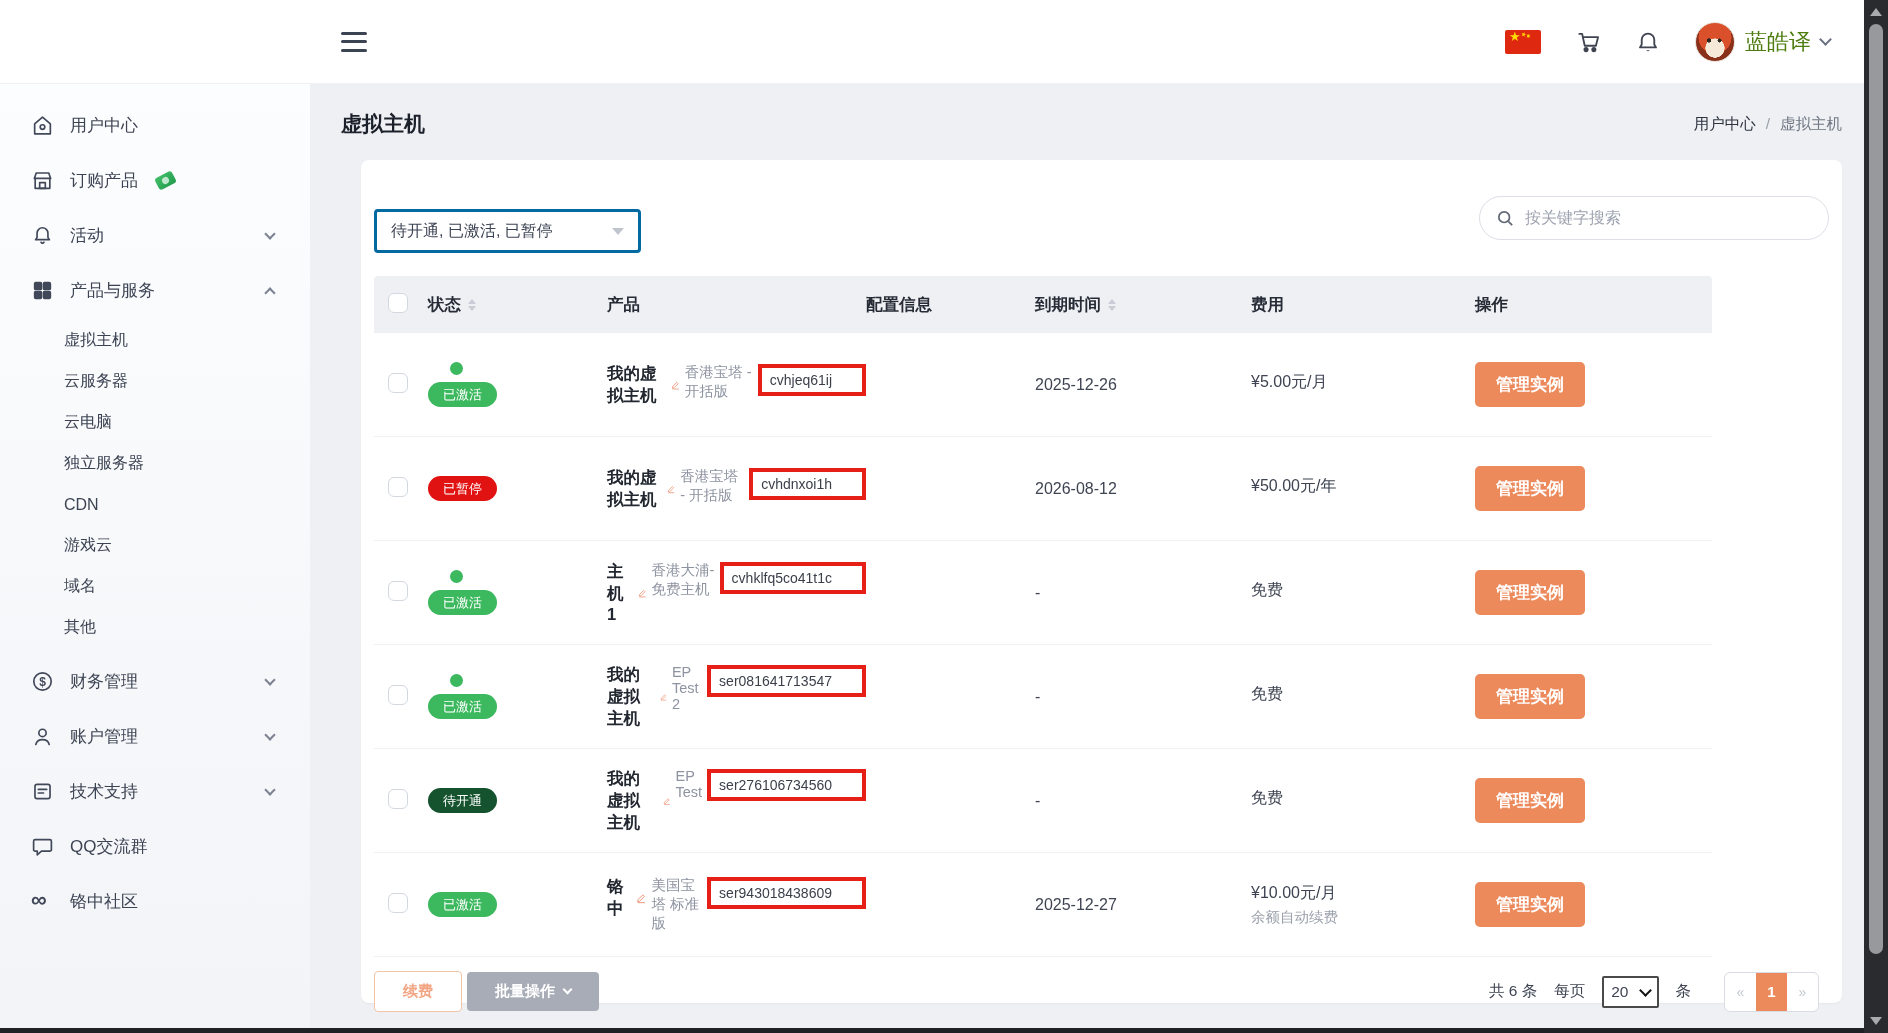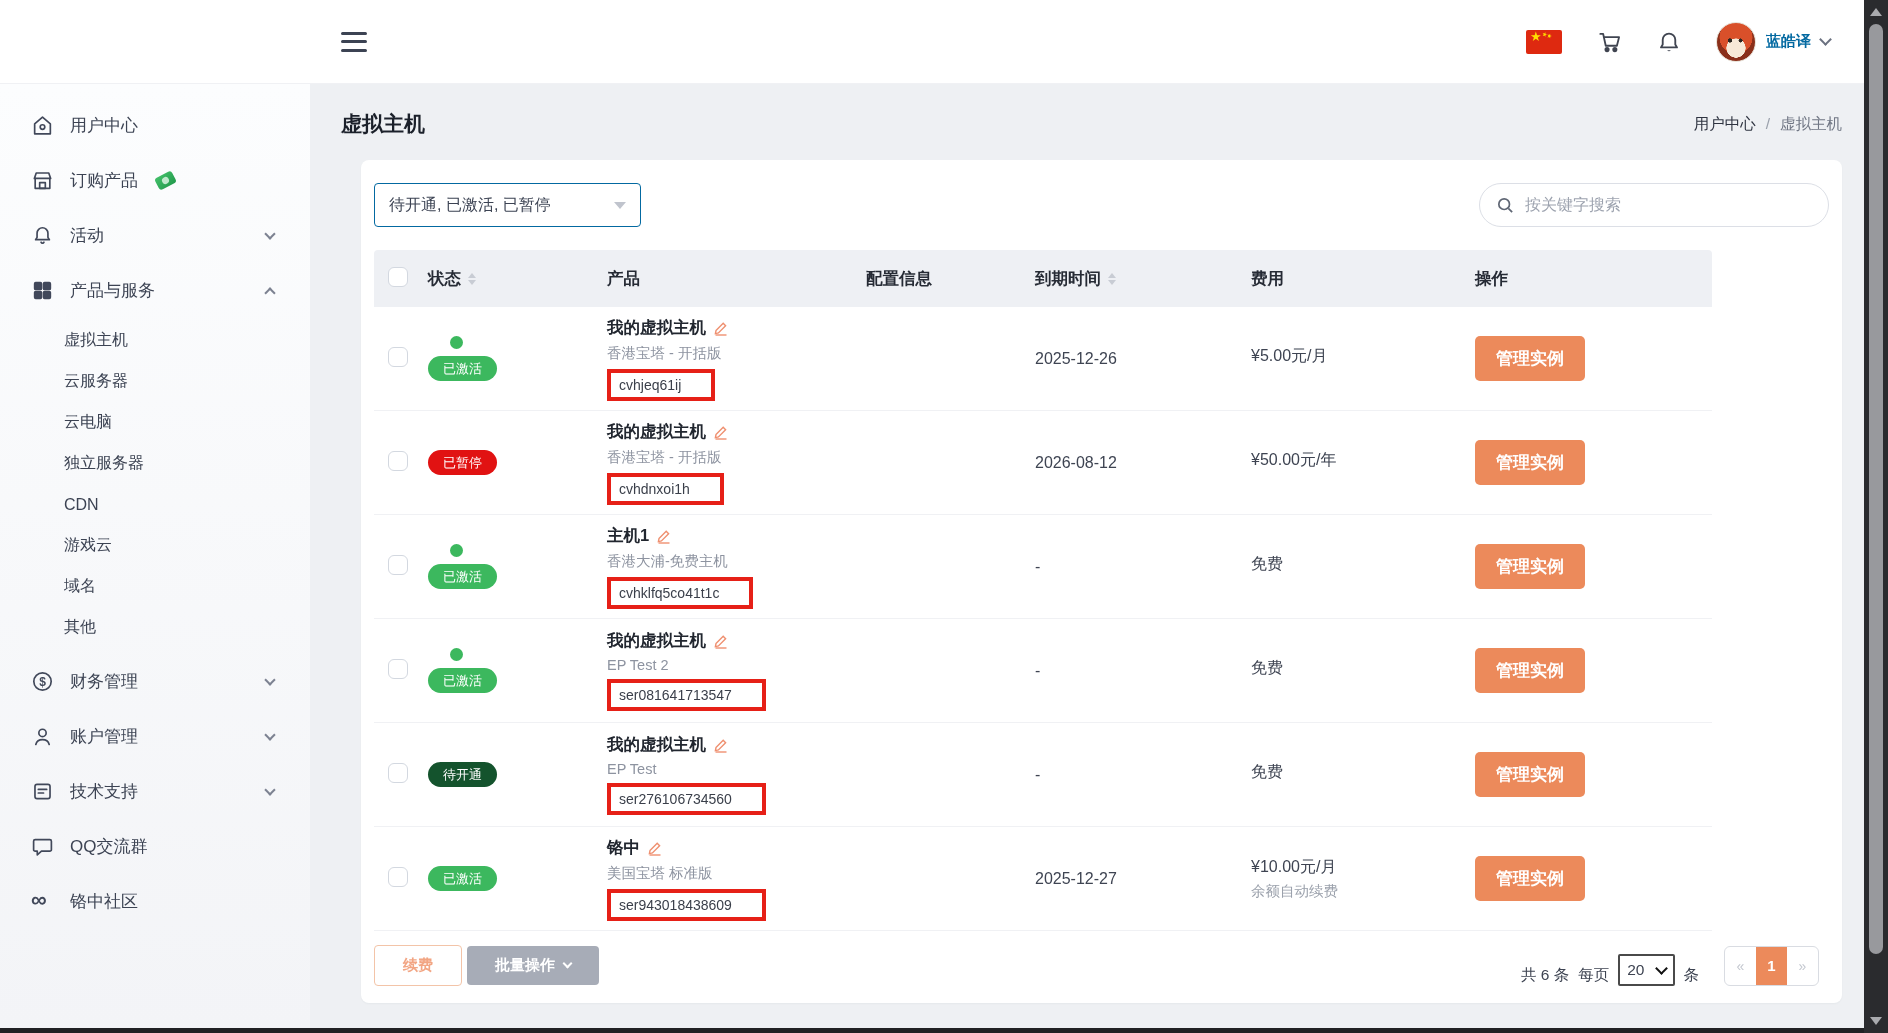--- a/index.html
+++ b/index.html
@@ -19,21 +19,21 @@
                   letter-spacing:-1px; transform:rotate(18deg); }
   .top-icon { width:26px; height:26px; }
   .top-icon svg { width:26px; height:26px; stroke:#3f4450; fill:none; stroke-width:1.7; stroke-linecap:round; stroke-linejoin:round; }
   .userbox { display:flex; align-items:center; gap:10px; cursor:pointer; }
   .avatar { width:40px; height:40px; border-radius:50%; border:1px solid #e8e2d8;
             background:
               radial-gradient(circle at 34% 46%, #2b2620 0 6%, transparent 7%),
               radial-gradient(circle at 62% 46%, #2b2620 0 6%, transparent 7%),
               radial-gradient(circle at 50% 66%, #f7e9d7 0 30%, transparent 31%),
               radial-gradient(circle at 50% 38%, #d9502a 0 54%, #8a2f1a 55% 100%); }
-  .username { font-size:15px; color:#0369a1;font-weight:bold; }
+  .username { font-size:22px; color:#4d7c0f; }
   .chev { width:9px; height:9px; border-right:2px solid #6b7180; border-bottom:2px solid #6b7180;
           display:inline-block; transform:rotate(45deg); margin-top:-4px; }
 
   
   .sidebar { position:absolute; top:84px; left:0; width:310px; height:944px;
              background:linear-gradient(180deg,#fcfdfe,#f3f4f7); padding-top:14px; }
   .side-item { display:flex; align-items:center; height:55px; padding:0 36px 0 31px; gap:16px;
                font-size:17px; color:#3c4353; cursor:pointer; }
   .side-item .icon { width:23px; height:23px; flex:0 0 23px; }
   .side-item .icon svg { width:23px; height:23px; stroke:#41485a; fill:none; stroke-width:1.6;
@@ -54,22 +54,22 @@
   .title-row { display:flex; align-items:center; justify-content:space-between; }
   .page-title { font-size:21px; font-weight:bold; color:#1b202a; }
   .breadcrumb { font-size:15.5px; display:flex; gap:10px; align-items:center; }
   .bc-parent { color:#2e3340; cursor:pointer; }
   .bc-sep { color:#9aa0ab; }
   .bc-current { color:#707684; }
 
   .card { margin-top:22px; margin-left:20px; background:#fff; border-radius:8px; padding:23px 13px 16px 13px;
           height:843px; box-shadow:0 1px 2px rgba(30,40,60,.04); }
   .filters { display:flex; justify-content:space-between; align-items:center; }
-  .filter-select { width:267px; height:44px; border:1px solid #0369a1; border-radius:4px; display:flex;
-                   align-items:center; padding:0 14px; font-size:16px; color:#3c4353; cursor:pointer; }
+  .filter-select { width:267px; height:44px; border:3px solid #0369a1; border-radius:4px; display:flex;
+                   align-items:center; padding:0 14px; font-size:16px; color:#3c4353; cursor:pointer;margin-top:26px; }
   .filter-caret { margin-left:auto; width:0; height:0; border-left:6px solid transparent;
                   border-right:6px solid transparent; border-top:7px solid #c0c4cd; }
   .search-box { width:350px; height:44px; border:1px solid #dcdfe6; border-radius:22px; display:flex;
                 align-items:center; padding:0 16px; gap:10px; background:#fff; }
   .search-box svg { width:19px; height:19px; stroke:#5f6674; fill:none; stroke-width:1.8; }
   .search-box input { border:none; outline:none; font-size:16px; color:#3c4353; width:270px;
                       font-family:inherit; background:transparent; }
   .search-box input::placeholder { color:#9da3af; }
 
   
@@ -84,41 +84,41 @@
   .checkbox { width:20px; height:20px; border:1.5px solid #d3d8e0; border-radius:6px; background:#fff;
               display:inline-block; cursor:pointer; }
   .c-check { padding-left:14px; }
   .trow { height:104px; border-bottom:1px solid #f0f1f4; }
   .status-stack { display:flex; flex-direction:column; align-items:flex-start; gap:7px; }
   .dot { width:13px; height:13px; border-radius:50%; background:#3cb85e; margin-left:22px; }
   .pill { color:#fff; font-size:13px; font-weight:normal; padding:6px 15px; border-radius:16px; line-height:1; }
   .pill[data-state="active"]    { background:#3cb85e; }
   .pill[data-state="suspended"] { background:#e11212; }
   .pill[data-state="pending"]   { background:#14532d; }
-  .c-product { display:flex; flex-direction:column; align-items:flex-start; gap:5px; }
+  .c-product { display:flex; flex-direction:row; align-items:flex-start; gap:5px; }
   .pname { font-size:16.5px; font-weight:bold; color:#21262f; display:flex; align-items:center; gap:7px; }
   .pname svg { cursor:pointer; }
   .pplan { font-size:14.5px; color:#8d93a0; }
   .sid-box { border:4px solid #e62017; background:#fff; padding:3px 30px 3px 8px; margin-top:1px; }
   .sid-box span { font-size:14px; color:#3a3f4a; }
   .c-expire { font-size:16px; color:#3e4452; }
   .c-fee { display:flex; flex-direction:column; gap:4px; font-size:16px; color:#3e4452; }
   .fee-note { font-size:14.5px; color:#9aa0ab; }
   .manage-btn { background:#ec8a5b; color:#fff; border:none; font-size:17px; font-weight:bold;
                 padding:11px 21px; border-radius:5px; cursor:pointer; font-family:inherit; }
 
   
   .table-footer { margin-top:14px; display:flex; align-items:center; }
   .renew-btn { background:#fff; border:1px solid #f3c4a8; color:#f2a583; font-size:15px; font-weight:bold;
                padding:10px 28px; border-radius:4px; font-family:inherit; cursor:not-allowed; }
   .batch-btn { background:#a7acb7; border:none; color:#fff; font-size:15px; font-weight:bold;
                padding:10px 28px; border-radius:4px; margin-left:5px; display:flex; align-items:center;
                gap:9px; font-family:inherit; cursor:pointer; }
   .batch-btn .chev { border-color:#fff; width:7px; height:7px; }
-  .footer-right { margin-left:auto; display:flex; align-items:flex-end; gap:9px; font-size:15.5px; color:#3e4452;
+  .footer-right { margin-left:auto; display:flex; align-items:center; gap:17px; font-size:15.5px; color:#3e4452;
                   margin-right:10px; }
   .pp-select { border:2px solid #4a4a4a; border-radius:2px; height:32px; padding:0 7px; display:flex;
                align-items:center; gap:12px; cursor:pointer; background:#fff; }
   .pp-select .chev { border-color:#111; margin-top:-2px; }
   .pager { margin-left:16px; border:1px solid #d9dce2; border-radius:6px; height:40px; display:flex;
            overflow:hidden; background:#fff; }
   .pager > div { width:31px; display:flex; align-items:center; justify-content:center; cursor:pointer; }
   .pg-arrow { color:#c3c7cf; font-size:14px; }
   .pg-current { background:#ec8a5b; color:#fff; font-size:15px; font-weight:bold; }
 

